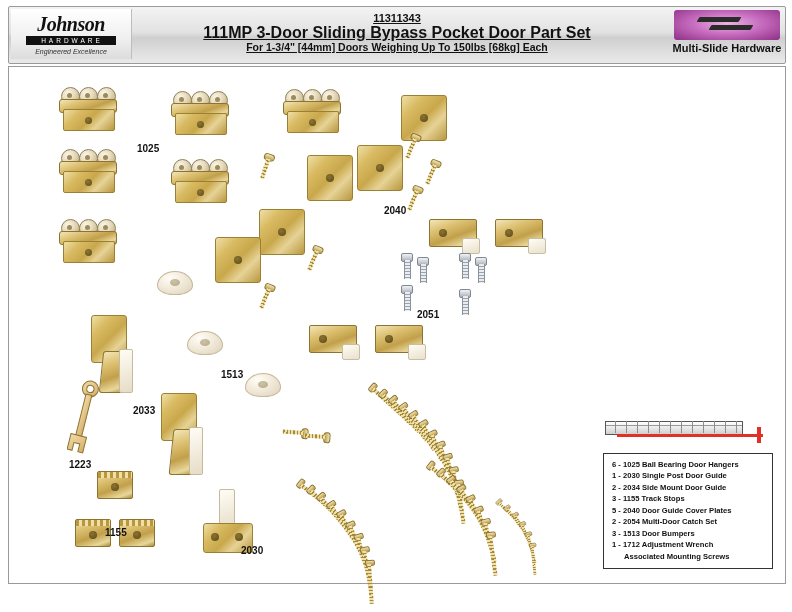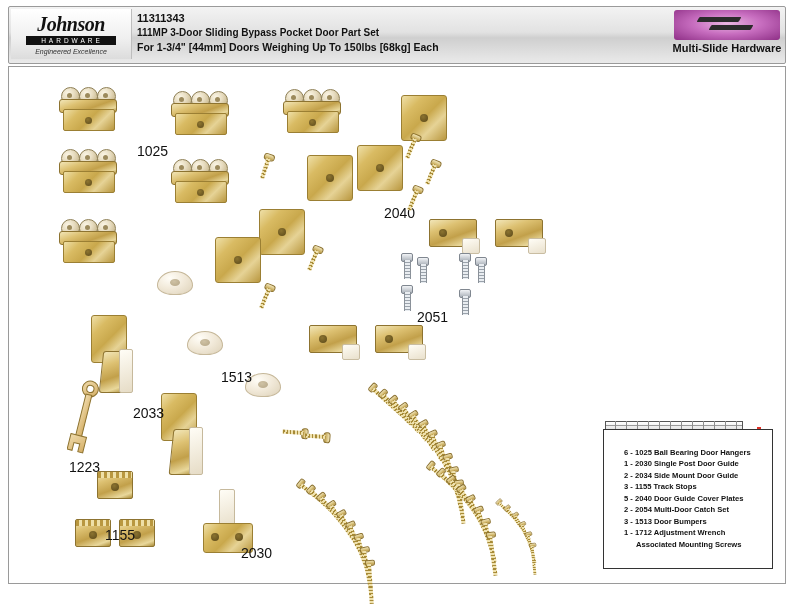--- a/index.html
+++ b/index.html
@@ -34,24 +34,24 @@
   }
   .logo-sub{
     display:block;margin:0 auto;width:88px;
     background:#111;color:#fff;font-size:6.5px;letter-spacing:3px;
     padding:1px 0 1px 2px;
   }
   .logo-tag{
     display:block;margin-top:3px;font-size:7px;font-style:italic;color:#333;
   }
   .head-center{
-    position:absolute;left:128px;top:4px;width:520px;
+    position:absolute;left:128px;top:4px;width:520px;text-align:center;text-decoration:underline;
   }
   .head-center .l1{font-size:11px;font-weight:bold;line-height:15px;}
-  .head-center .l2{font-size:10px;font-weight:bold;line-height:14px;}
+  .head-center .l2{font-size:16px;font-weight:bold;line-height:14px;}
   .head-center .l3{font-size:10.5px;font-weight:bold;line-height:14px;}
   .brand-right{
     position:absolute;right:3px;top:3px;width:110px;height:48px;text-align:center;
   }
   .brand-swatch{
     width:106px;height:30px;margin:0 auto;
     background:radial-gradient(ellipse at 50% 45%, #e9b6e1 0%, #c86ec0 45%, #8e2f86 100%);
     border-radius:3px;position:relative;overflow:hidden;
   }
   .brand-swatch .bar{
@@ -65,21 +65,21 @@
   .frame{
     position:absolute;left:8px;top:66px;width:776px;height:516px;
     border:1px solid #9a9a9a;background:#fff;
   }
   .footer{
     position:absolute;left:0;bottom:4px;width:792px;text-align:center;
     font-size:8px;color:#222;
   }
 
   
-  .lbl{position:absolute;font-size:14px;font-weight:normal;color:#111;}
+  .lbl{position:absolute;font-size:10px;font-weight:bold;color:#111;}
 
   
   .brass{
     background:linear-gradient(135deg,#efe0a8 0%,#d9bb63 25%,#c9a84c 50%,#e6d396 70%,#b9973f 100%);
     border:1px solid #9b7f33;
   }
   .brass2{
     background:linear-gradient(160deg,#f2e6b8 0%,#ddc172 30%,#c2a04a 60%,#e9d89c 85%,#ab8c37 100%);
     border:1px solid #8d7330;
   }
@@ -167,21 +167,21 @@
 
   
   .contents{
     position:absolute;right:12px;bottom:14px;width:168px;
     border:1px solid #333;background:#fff;
   }
   .contents .ttl{
     font-size:8.5px;font-weight:bold;text-align:center;padding:3px 2px 3px;
     border-bottom:1px solid #333;
   }
-  .contents ul{list-style:none;margin:12px;padding:5px 6px 6px 8px;}
+  .contents ul{list-style:none;margin:0;padding:5px 6px 6px 8px;}
   .contents li{font-size:7.6px;font-weight:bold;line-height:11.5px;white-space:nowrap;}
   .contents li.indent{padding-left:12px;}
   .trackpic{
     position:absolute;right:12px;bottom:136px;width:168px;height:34px;
   }
   .trackpic .rail{
     position:absolute;left:0;top:8px;width:136px;height:12px;
     background:linear-gradient(180deg,#ffffff,#e9e9e9 50%,#cfcfcf);
     border:1px solid #555;
   }

